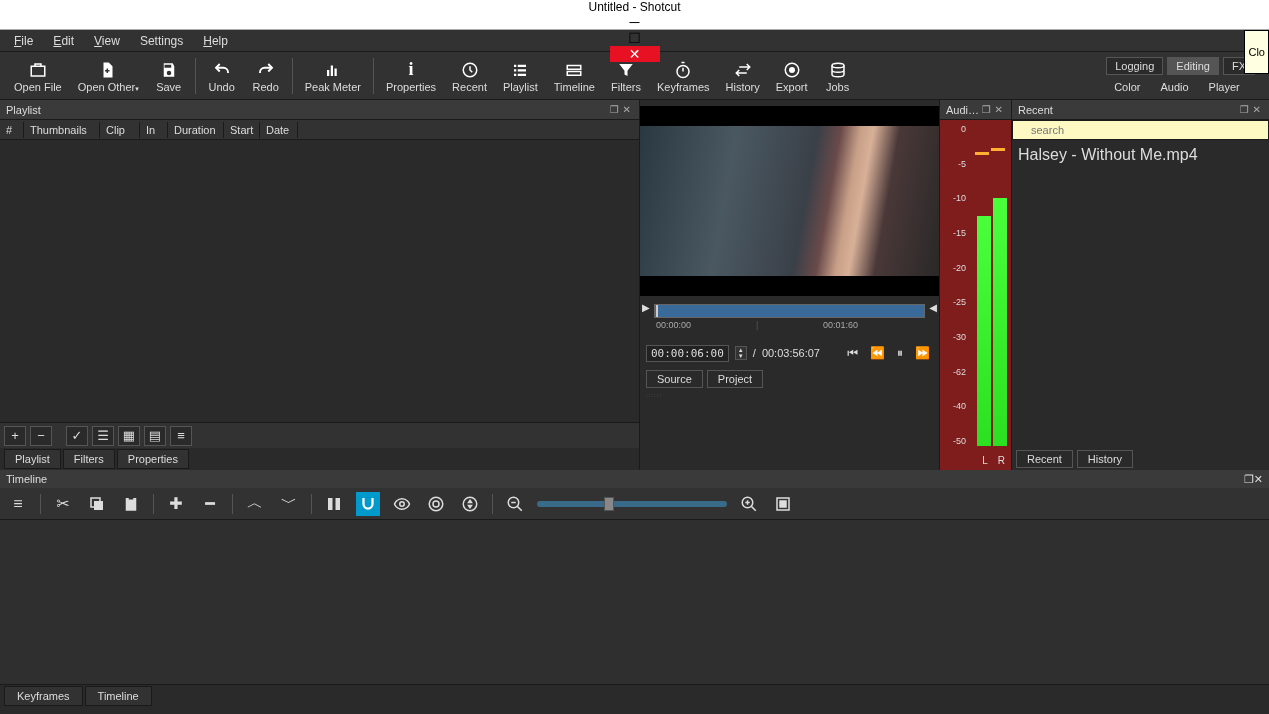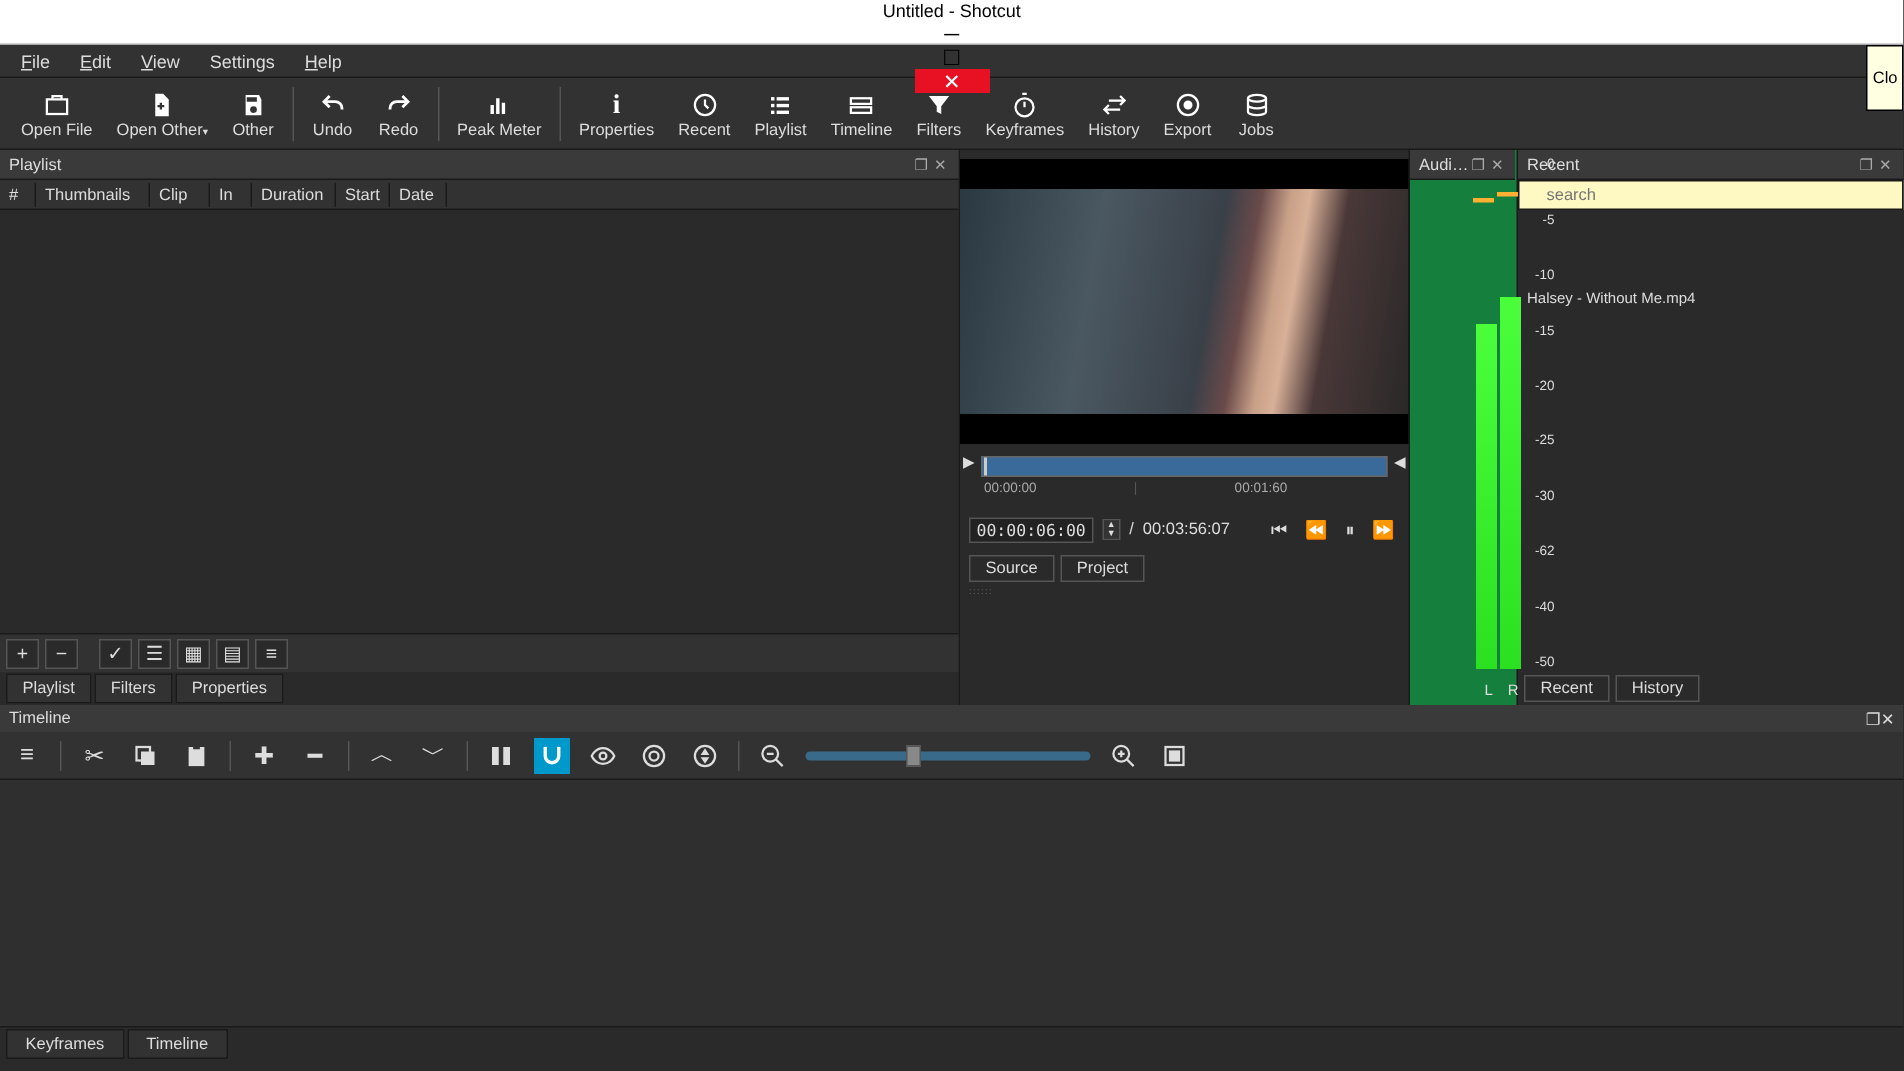--- a/index.html
+++ b/index.html
@@ -42,33 +42,33 @@
   .scrub-mark { position: absolute; top: 0; bottom: 0; width: 2px; background: #ccc; }
   .scrub-ticks { display: flex; justify-content: space-between; font-size: 9px; padding: 2px 10px; color: #aaa; }
   .preview-ctrl { height: 26px; display: flex; align-items: center; padding: 0 6px; gap: 6px; font-size: 11px; text-align: right; }
   .preview-ctrl .timebox { background: #222; border: 1px solid #555; padding: 1px 4px; font-family: monospace; font-size: 11px; }
   .preview-ctrl .stepper { display:flex; flex-direction:column; font-size:6px; line-height:6px; border:1px solid #555; }
   .preview-ctrl .stepper span{ padding:0 2px; background:#333;}
   .preview-ctrl .pctrl { font-size: 12px; cursor: pointer; padding: 0 3px; }
   .preview-tabs { height: 26px; display: flex; align-items: center; gap: 4px; padding: 0 6px; }
   .preview-tabs .vtab { padding: 2px 10px; border: 1px solid #555; background: #2a2a2a; font-size: 11px; cursor: pointer; }
   .grip { height: 6px; font-size: 6px; color: #666; padding-left: 6px; letter-spacing: 1px; }
-  .audiometer { width: 72px; display: flex; flex-direction: row; background: #15803d; border-right: 1px solid #1a1a1a; }
+  .audiometer { width: 72px; display: flex; flex-direction: column; background: #7f1d1d; border-right: 1px solid #1a1a1a; }
   .meter-body { flex: 1; position: relative; padding: 4px; }
   .meter-scale { position: absolute; left: 4px; top: 4px; bottom: 24px; width: 22px; display: flex; flex-direction: column; justify-content: space-between; font-size: 9px; text-align: right; }
   .meter-scale div { height: 10px; }
   .meter-bars { position: absolute; right: 4px; bottom: 24px; top: 60px; display: flex; gap: 2px; align-items: flex-end; }
   .meter-bar { width: 14px; background: linear-gradient(180deg, #4aff3a 0%, #2ae020 100%); }
   .meter-peak { position: absolute; width: 14px; height: 3px; background: #ffb030; }
   .meter-labels { position: absolute; bottom: 4px; right: 6px; display: flex; gap: 10px; font-size: 10px; }
   .recent { flex: 1; display: flex; flex-direction: column; background: #2a2a2a; }
   .recent-search { height: 20px; }
   .recent-search input { width: 100%; height: 100%; background: #fef9c3; border: 1px solid #1a1a1a; color: #888; padding: 0 18px; font-size: 11px; }
   .recent-list { flex: 1; padding: 4px 6px; }
-  .recent-item { padding: 2px 0; font-size: 10px; cursor: pointer; margin-top: 48px; }
+  .recent-item { padding: 2px 0; font-size: 16px; cursor: pointer; }
   .recent-tabs { height: 22px; display: flex; align-items: center; gap: 4px; padding: 0 4px; justify-content: flex-start; }
   .recent-tabs .rtab { padding: 2px 10px; border: 1px solid #555; background: #2a2a2a; font-size: 11px; cursor: pointer; }
   .timeline-panel { background: #2a2a2a; }
   .timeline-head { height: 18px; background: #3a3a3a; display: flex; align-items: center; padding: 0 6px; font-size: 11px; }
   .timeline-head .spacer { flex:1; }
   .timeline-toolbar { height: 32px; background: #323232; display: flex; align-items: center; padding: 0 6px; gap: 10px; border-bottom: 1px solid #1a1a1a; }
   .timeline-toolbar .tlbtn { width: 24px; height: 24px; display: flex; align-items: center; justify-content: center; font-size: 16px; cursor: pointer; color: #ddd; }
   .timeline-toolbar .tlbtn.active { background: #0099cc; color: #fff; }
   .timeline-toolbar .tsep { width: 1px; height: 20px; background: #555; }
   .zoom-slider { width: 190px; height: 6px; background: #3a6a8a; position: relative; border-radius: 3px; }
@@ -115,21 +115,21 @@
         </svg>
       </span>
       <span><span>Open Other</span><span style="font-size:7px;">▾</span></span>
     </div>
   <div class="tbtn">
       <span class="ico">
         <svg viewBox="0 0 24 24" fill="#fff">
           <path d="M17 3H5v18h14V7l-2-4zM12 19a3 3 0 110-6 3 3 0 010 6zm3-10H6V5h9v4z"></path>
         </svg>
       </span>
-      <span>Other</span>
+      <span>Save</span>
     </div>
   <div class="sep"></div>
   <div class="tbtn">
       <span class="ico">
         <svg viewBox="0 0 24 24" fill="none" stroke="#fff" stroke-width="2.5">
           <path d="M9 14l-5-5 5-5"></path>
           <path d="M4 9h10a6 6 0 016 6v1"></path>
         </svg>
       </span>
       <span>Undo</span>
@@ -226,20 +226,32 @@
     </div>
   <div class="tbtn">
       <span class="ico">
         <svg viewBox="0 0 24 24" fill="none" stroke="#fff" stroke-width="2">
           <ellipse cx="12" cy="6" rx="8" ry="3"></ellipse>
           <path d="M4 6v6c0 1.7 3.6 3 8 3s8-1.3 8-3V6M4 12v6c0 1.7 3.6 3 8 3s8-1.3 8-3v-6"></path>
         </svg>
       </span>
       <span>Jobs</span>
     </div>
+  <div class="toolbar-right">
+    <div class="row">
+      <div class="tab">Logging</div>
+      <div class="tab active">Editing</div>
+      <div class="tab">FX</div>
+    </div>
+    <div class="row">
+      <div class="txt">Color</div>
+      <div class="txt">Audio</div>
+      <div class="txt">Player</div>
+    </div>
+  </div>
 </div>
 
 <div class="main">
 
   <div class="playlist">
     <div class="panel-head">
       <span>Playlist</span>
       <span class="spacer"></span>
       <span class="pbtn">❐</span>
       <span class="pbtn">✕</span>

